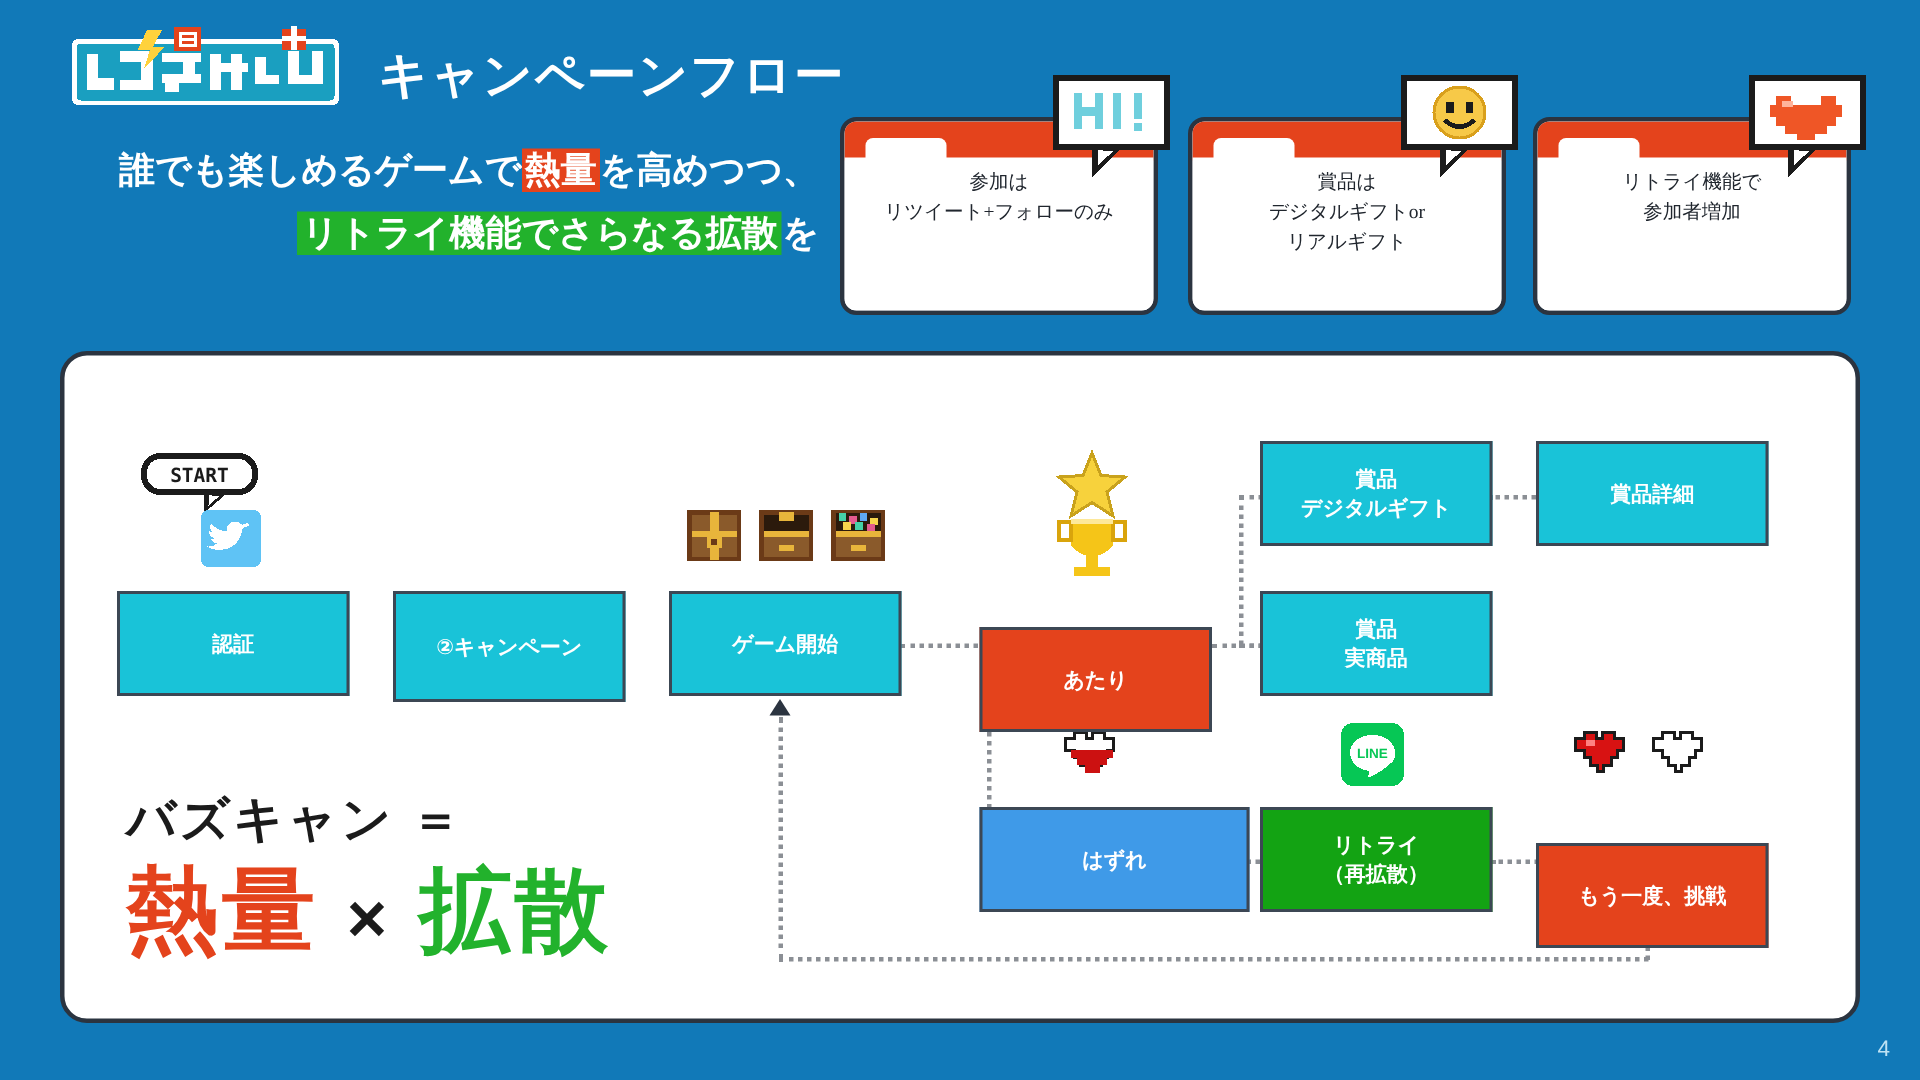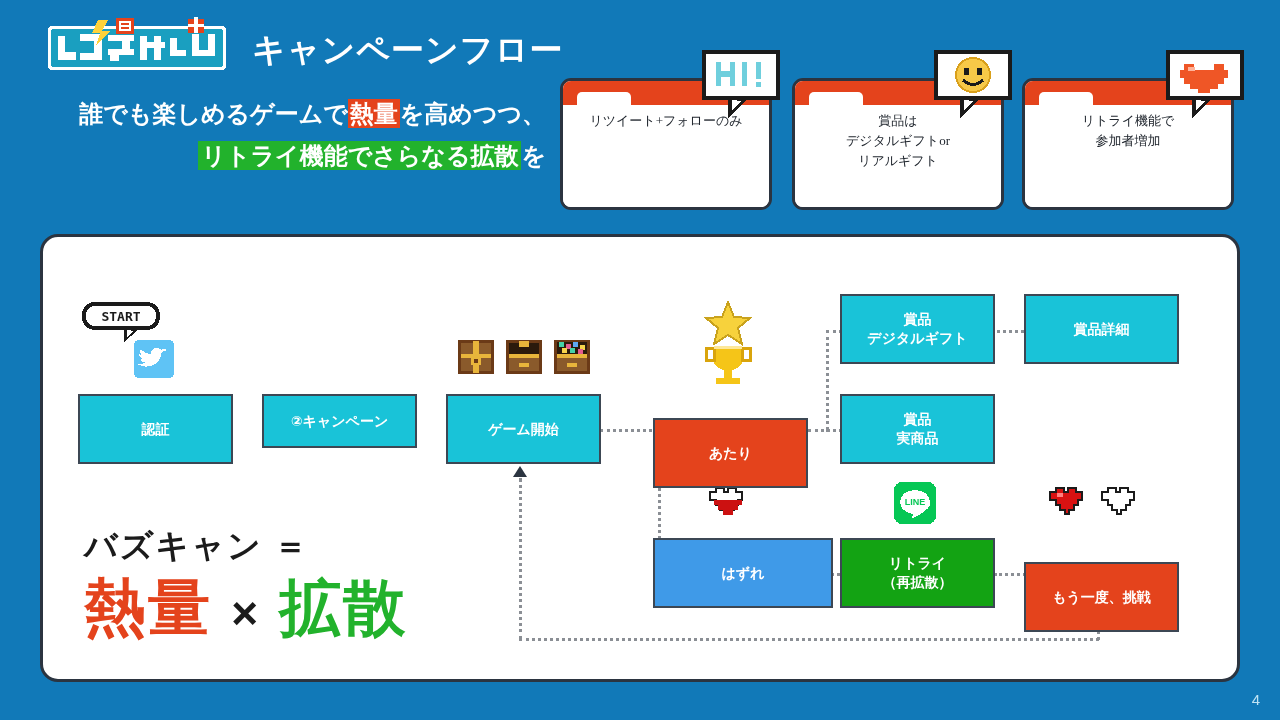--- a/index.html
+++ b/index.html
@@ -178,20 +178,21 @@
     <div class="ln">
       <span class="hl-green">リトライ機能でさらなる拡散</span><span>を</span>
     </div>
   </div>
 
   <div class="card" id="card1">
     <div class="bar"></div>
     <div class="tab"></div>
     <div class="sheet"></div>
     <div class="txt">
+      <div>参加は</div>
       <div>リツイート+フォローのみ</div>
     </div>
   </div>
   <div class="card" id="card2">
     <div class="bar"></div>
     <div class="tab"></div>
     <div class="sheet"></div>
     <div class="txt">
       <div>賞品は</div>
       <div>デジタルギフトor</div>
@@ -250,21 +251,21 @@
         <rect x="36" y="41" width="12" height="4"></rect>
       </g>
       <rect x="26" y="19" width="7" height="4" fill="#ffb39a"></rect>
       <polygon points="30,50 30,70 48,52" fill="#1b1b1b"></polygon>
       <polygon points="34,52 34,62 44,53" fill="#ffffff"></polygon>
     </svg>
   </div>
 
   <div id="panel"></div>
 
-  <div class="ico" style="left:80px;top:300px;width:84px;height:42px;">
+  <div class="ico" style="left:92px;top:300px;width:84px;height:42px;">
     <svg viewBox="0 0 84 42" shape-rendering="crispEdges">
       <rect x="2" y="2" width="78" height="28" rx="13" fill="#1b1b1b"></rect>
       <rect x="6" y="6" width="70" height="20" rx="9" fill="#ffffff"></rect>
       <text x="41" y="21" font-family="DejaVu Sans Mono, monospace" font-size="13" font-weight="bold" fill="#1b1b1b" text-anchor="middle">START</text>
       <polygon points="44,28 44,42 58,30" fill="#1b1b1b"></polygon>
       <polygon points="47,30 47,37 54,31" fill="#ffffff"></polygon>
     </svg>
   </div>
   <div class="ico" style="left:134px;top:340px;width:40px;height:38px;">
     <svg viewBox="0 0 40 38" shape-rendering="crispEdges">
@@ -377,21 +378,21 @@
 
   <div class="dv" style="left:1097px;top:612px;height:28px;"></div>
   <div class="dh" style="left:519px;top:638px;width:580px;"></div>
   <div class="dv" style="left:519px;top:478px;height:162px;"></div>
   <div class="arrow-up" style="left:513px;top:466px;"></div>
 
   <div class="fbox cy" style="left:78px;top:394px;width:155px;height:70px;">
     <span>認証</span>
   </div>
 
-  <div class="fbox cy" style="left:262px;top:394px;width:155px;height:54px;">
+  <div class="fbox cy" style="left:262px;top:394px;width:155px;height:74px;">
     <span>②キャンペーン</span>
   </div>
 
   <div class="fbox cy" style="left:446px;top:394px;width:155px;height:70px;">
     <span>ゲーム開始</span>
   </div>
 
   <div class="fbox rd" style="left:653px;top:394px;width:155px;height:70px;">
     <span>あたり</span>
   </div>

